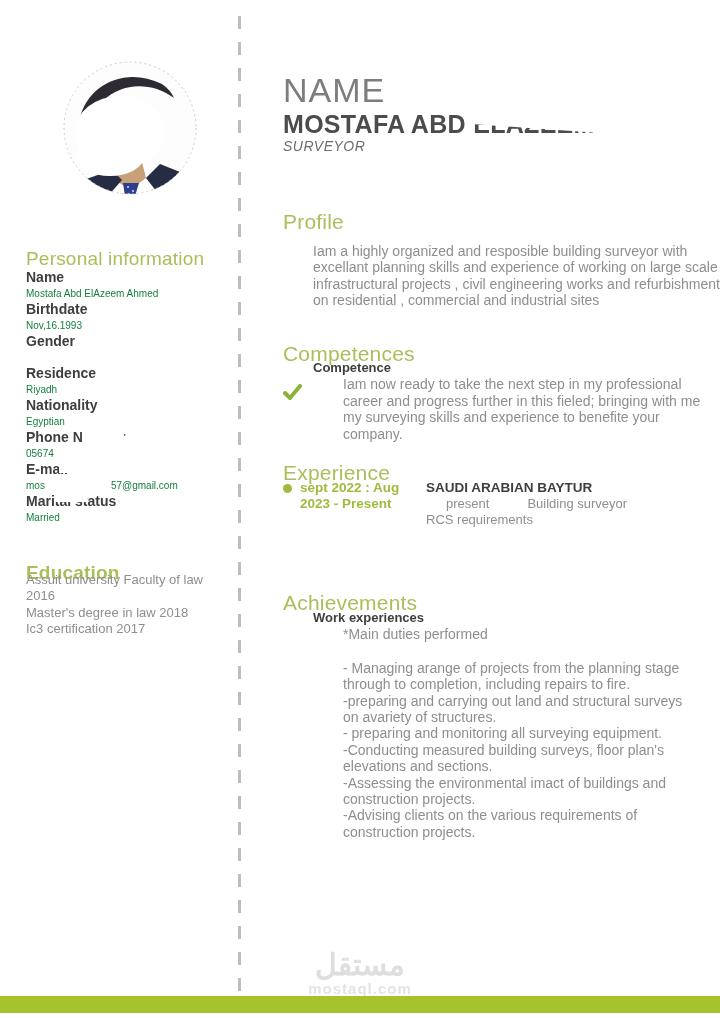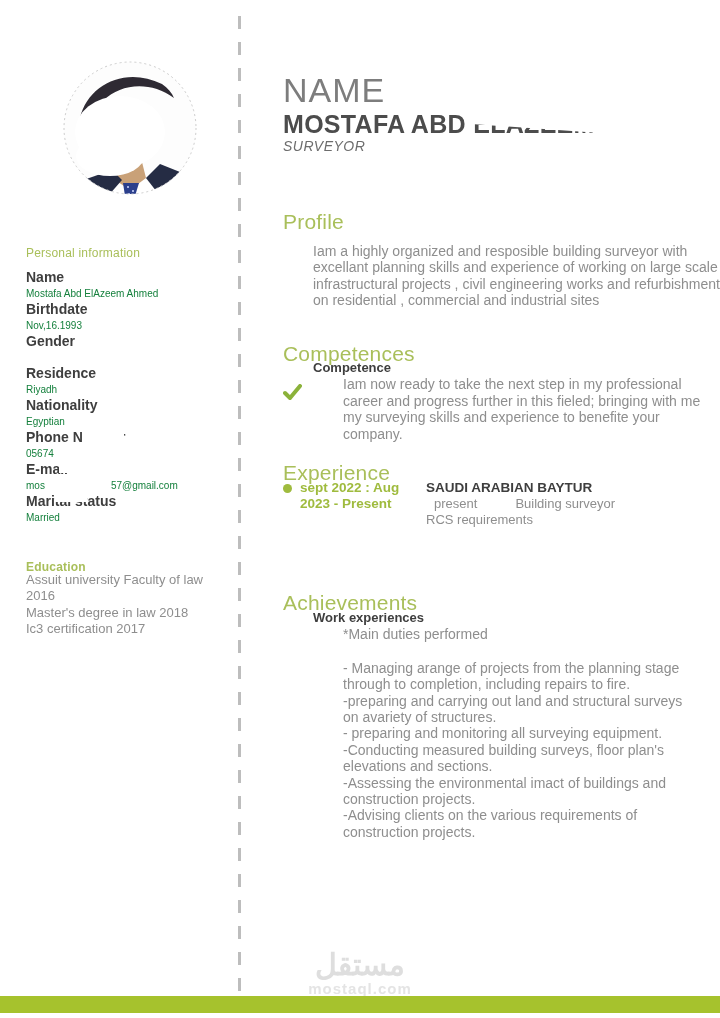--- a/index.html
+++ b/index.html
@@ -13,21 +13,21 @@
 
   
   .divider{
     position:absolute;left:238px;top:16px;width:3px;height:976px;
     background:repeating-linear-gradient(to bottom,#bdbdbd 0 13px,transparent 13px 26px);
   }
 
   
   .photo{position:absolute;left:62px;top:60px;width:136px;height:136px;}
   .green-h{
-    color:#a9bf5a;font-size:12px;font-weight:400;line-height:24px;
+    color:#a9bf5a;font-size:19px;font-weight:400;line-height:24px;
     letter-spacing:0.2px;
   }
   .lh-personal{position:absolute;left:26px;top:231px;}
   .plist{position:absolute;left:26px;top:268px;width:208px;}
   .pitem{height:32px;}
   .plabel{
     position:relative;display:inline-block;
     font-size:14px;font-weight:bold;color:#3e3e3e;line-height:16px;
   }
   .pvalue{font-size:10px;color:#15803d;line-height:16px;white-space:nowrap;}
@@ -76,21 +76,21 @@
     width:9px;height:9px;border-radius:50%;background:#9fbb3e;
     flex:0 0 9px;margin-top:4px;margin-right:8px;
   }
   .exp-date{
     width:106px;flex:0 0 106px;margin-right:20px;
     font-size:13.5px;font-weight:bold;color:#9fbb3e;line-height:16px;
   }
   .exp-details{width:290px;}
   .exp-company{font-size:13.5px;font-weight:bold;color:#3e3e3e;line-height:16px;}
   .exp-line{font-size:13px;color:#8e8e8e;line-height:16px;}
-  .exp-present{margin-left:8px;}
+  .exp-present{margin-left:20px;}
   .exp-role2{margin-left:38px;}
 
   .ach-block{position:absolute;left:313px;top:610px;width:380px;}
   .ach-note{margin-bottom:17px;}
 
   
   .watermark{position:absolute;left:0;right:0;top:949px;text-align:center;color:#dedede;}
   .wm-ar{font-size:30px;font-weight:bold;line-height:32px;}
   .wm-en{font-size:15px;font-weight:bold;line-height:15px;color:#e4e4e4;letter-spacing:1px;}
   .bottom-bar{position:absolute;left:0;top:996px;width:720px;height:17px;background:#a6c22d;}

